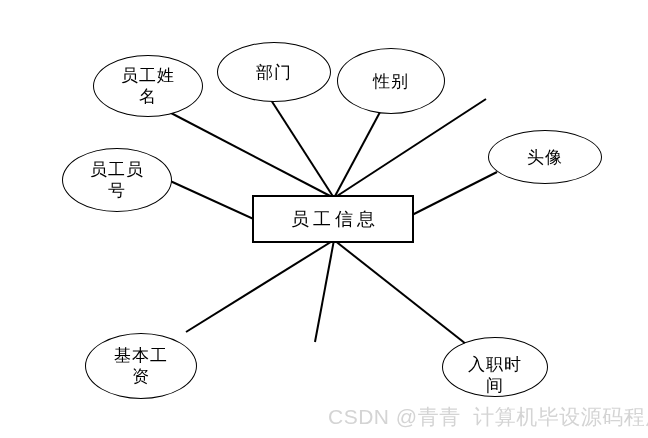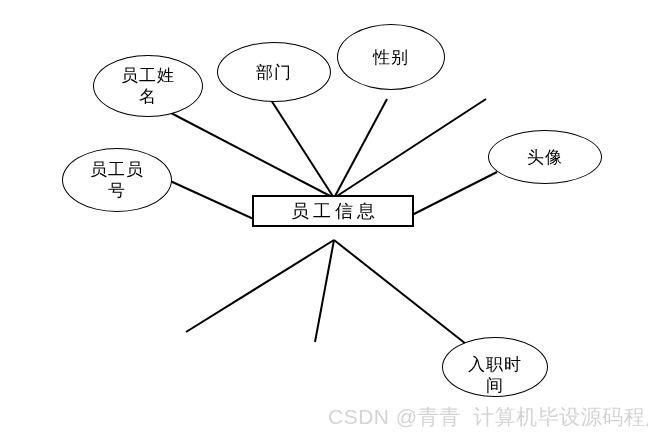--- a/index.html
+++ b/index.html
@@ -72,40 +72,44 @@
       <line x1="271" y1="100" x2="334" y2="198" stroke="#000000" stroke-width="2"></line>
       <line x1="387" y1="99" x2="334" y2="198" stroke="#000000" stroke-width="2"></line>
       <line x1="486" y1="99" x2="334" y2="198" stroke="#000000" stroke-width="2"></line>
       <line x1="168" y1="180" x2="258" y2="221" stroke="#000000" stroke-width="2"></line>
       <line x1="410" y1="216" x2="497" y2="172" stroke="#000000" stroke-width="2"></line>
       <line x1="334" y1="240" x2="186" y2="332" stroke="#000000" stroke-width="2"></line>
       <line x1="334" y1="240" x2="315" y2="342" stroke="#000000" stroke-width="2"></line>
       <line x1="334" y1="240" x2="466" y2="344" stroke="#000000" stroke-width="2"></line>
     </svg>
 
-  <div class="node entity-node" style="left: 252px; top: 195px; width: 162px; height: 32px;">
+  <div class="node entity-node" style="left: 252px; top: 195px; width: 162px; height: 48px;">
     <span class="entity-label">员工信息</span>
   </div>
 
   <div class="node ellipse-node" style="left: 93px; top: 55px; width: 110px; height: 62px;">
     <span class="node-label">员工姓
 名</span>
   </div>
   <div class="node ellipse-node" style="left: 217px; top: 42px; width: 114px; height: 60px;">
     <span class="node-label">部门</span>
   </div>
-  <div class="node ellipse-node" style="left: 337px; top: 24px; width: 108px; height: 66px;">
+  <div class="node ellipse-node" style="left: 337px; top: 48px; width: 108px; height: 66px;">
     <span class="node-label">性别</span>
   </div>
   <div class="node ellipse-node" style="left: 62px; top: 148px; width: 110px; height: 64px; font-family: Liberation Serif, serif;">
     <span class="node-label">员工员
 号</span>
   </div>
   <div class="node ellipse-node" style="left: 488px; top: 130px; width: 114px; height: 54px;">
     <span class="node-label">头像</span>
+  </div>
+  <div class="node ellipse-node" style="left: 85px; top: 333px; width: 112px; height: 66px;">
+    <span class="node-label">基本工
+资</span>
   </div>
   <div class="node ellipse-node" style="left: 442px; top: 337px; width: 106px; height: 60px; align-items: flex-end;">
     <span class="node-label">入职时
 间</span>
   </div>
 
   <div class="watermark" style="color: rgb(212, 212, 212);">CSDN @青青  计算机毕设源码程序</div>
 
 </div>
 

